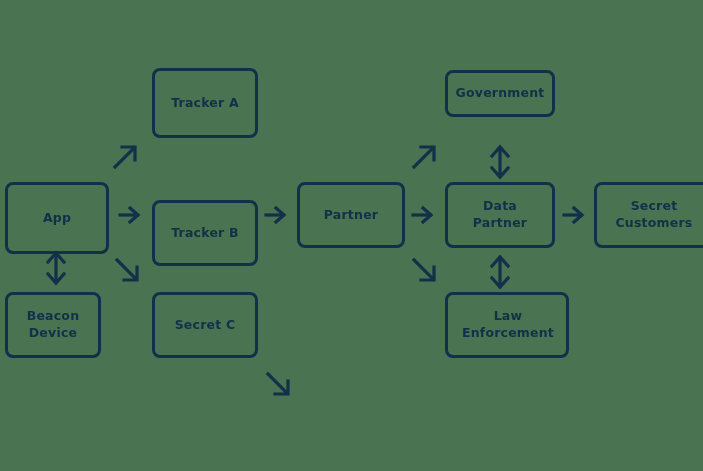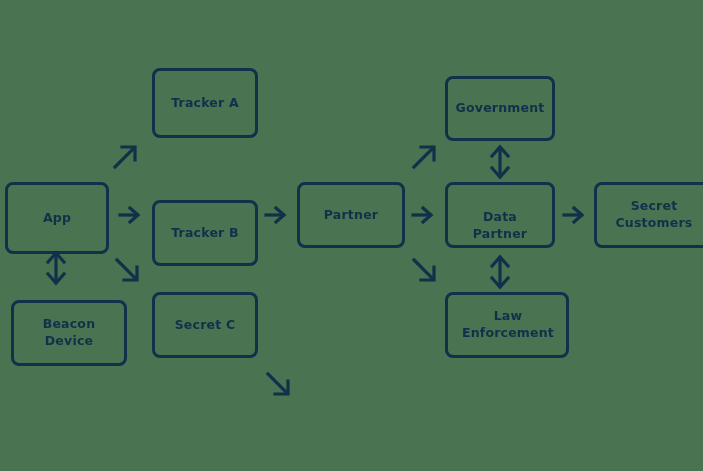--- a/index.html
+++ b/index.html
@@ -42,40 +42,40 @@
   }
   .arrow svg { display: block; overflow: visible; }
 </style>
 </head>
 <body>
 
 <div id="canvas">
     <div class="node" style="left: 5px; top: 182px; width: 104px; height: 72px; border-color: rgb(18, 48, 74); color: rgb(18, 48, 74);">
       <span class="label">App</span>
     </div>
-    <div class="node" style="left: 5px; top: 300px; width: 116px; height: 66px; border-color: rgb(18, 48, 74); color: rgb(18, 48, 74); margin-left: 6px;">
+    <div class="node" style="left: 5px; top: 292px; width: 96px; height: 66px; border-color: rgb(18, 48, 74); color: rgb(18, 48, 74);">
       <span class="label">Beacon
 Device</span>
     </div>
     <div class="node" style="left: 152px; top: 68px; width: 106px; height: 70px; border-color: rgb(18, 48, 74); color: rgb(18, 48, 74);">
       <span class="label">Tracker A</span>
     </div>
     <div class="node" style="left: 152px; top: 200px; width: 106px; height: 66px; border-color: rgb(18, 48, 74); color: rgb(18, 48, 74);">
       <span class="label">Tracker B</span>
     </div>
     <div class="node" style="left: 152px; top: 292px; width: 106px; height: 66px; border-color: rgb(18, 48, 74); color: rgb(18, 48, 74);">
       <span class="label">Secret C</span>
     </div>
     <div class="node" style="left: 297px; top: 182px; width: 108px; height: 66px; border-color: rgb(18, 48, 74); color: rgb(18, 48, 74);">
       <span class="label">Partner</span>
     </div>
-    <div class="node" style="left: 445px; top: 182px; width: 110px; height: 66px; border-color: rgb(18, 48, 74); color: rgb(18, 48, 74); align-items: flex-end;">
+    <div class="node" style="left: 445px; top: 182px; width: 110px; height: 66px; border-color: rgb(18, 48, 74); color: rgb(18, 48, 74);">
       <span class="label">Data Partner</span>
     </div>
-    <div class="node" style="left: 445px; top: 76px; width: 110px; height: 65px; border-color: rgb(18, 48, 74); color: rgb(18, 48, 74);">
+    <div class="node" style="left: 445px; top: 70px; width: 110px; height: 47px; border-color: rgb(18, 48, 74); color: rgb(18, 48, 74);">
       <span class="label">Government</span>
     </div>
     <div class="node" style="left: 445px; top: 292px; width: 124px; height: 66px; border-color: rgb(18, 48, 74); color: rgb(18, 48, 74); justify-content: flex-end;">
       <span class="label">Law
 Enforcement</span>
     </div>
     <div class="node" style="left: 594px; top: 182px; width: 120px; height: 66px; border-color: rgb(18, 48, 74); color: rgb(18, 48, 74);">
       <span class="label">Secret
 Customers</span>
     </div>

